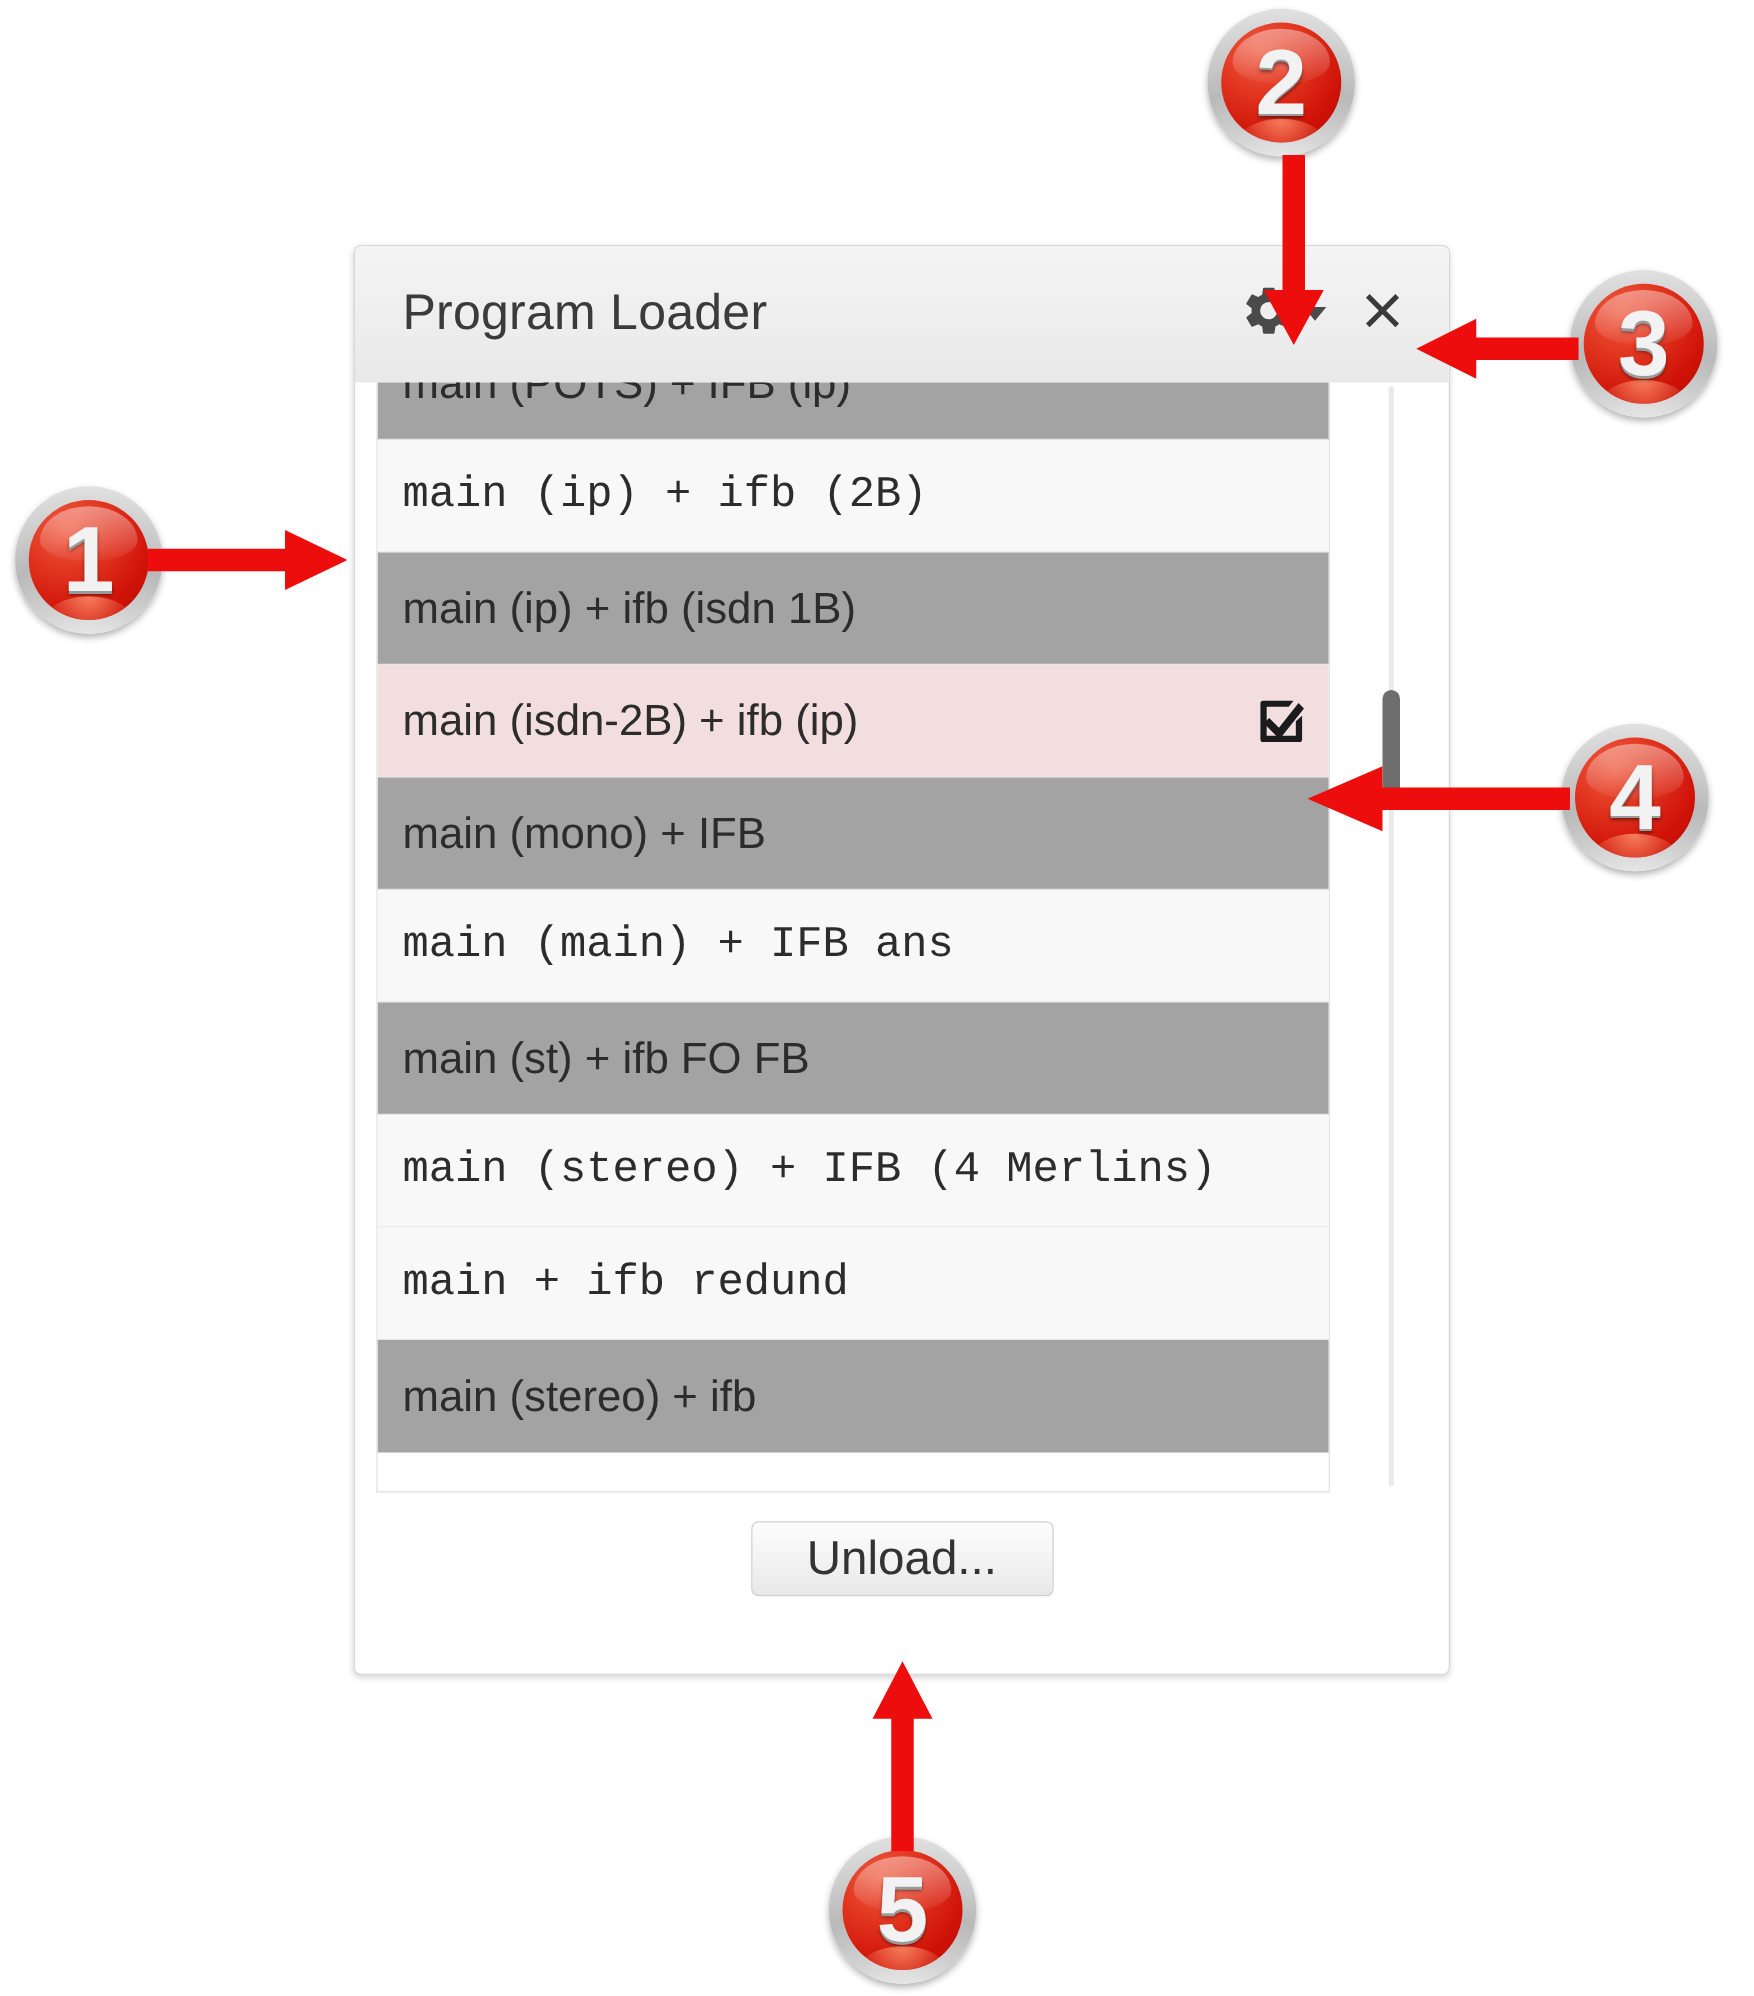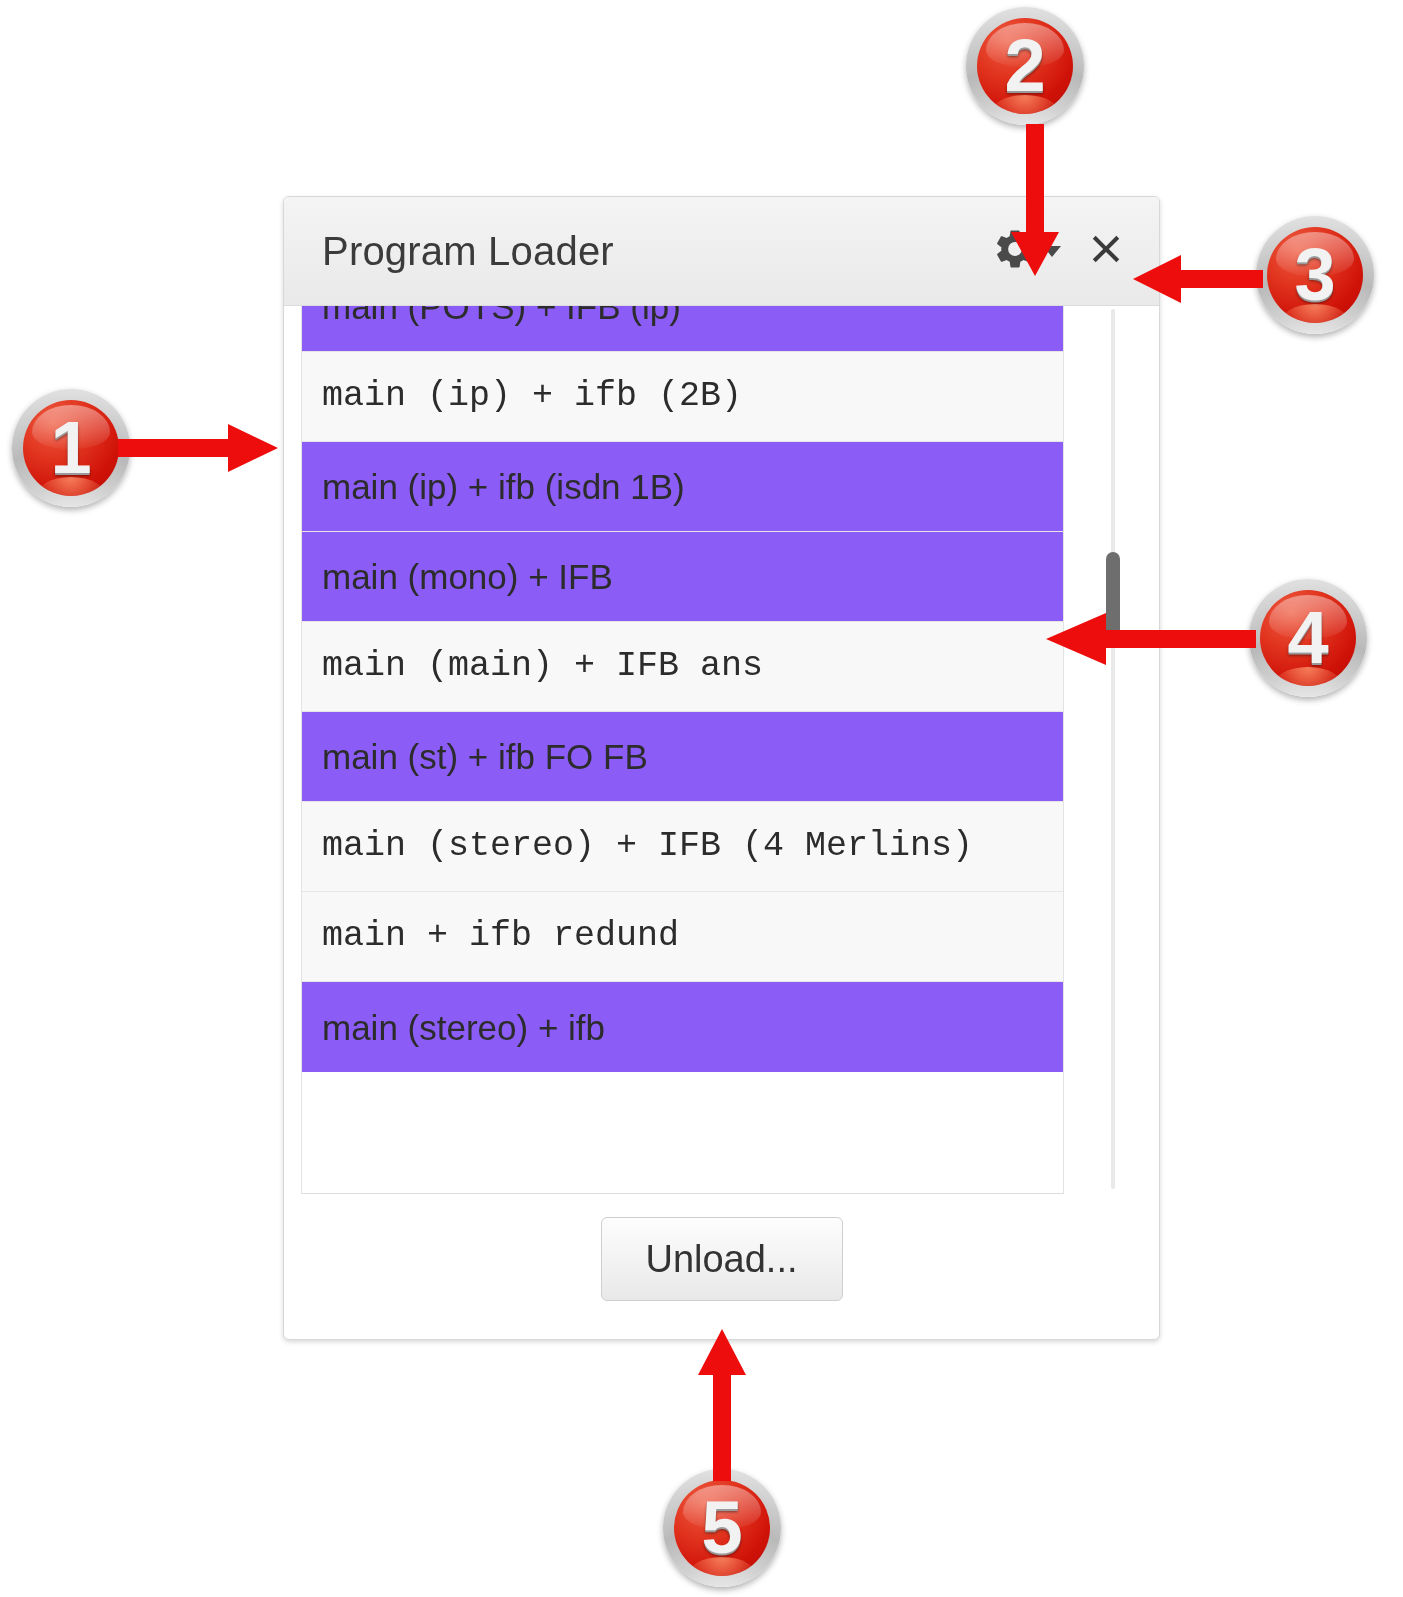--- a/index.html
+++ b/index.html
@@ -94,21 +94,21 @@
   .list-row {
     height: 90px;
     display: flex;
     align-items: center;
     justify-content: space-between;
     padding: 0 18px 0 20px;
     box-sizing: border-box;
     border-bottom: 1px solid #e6e6e6;
     font-size: 35px;
     color: #2c2c2c;
-    background: #8b5cf6;
+    background: #a3a3a3;
     cursor: pointer;
     white-space: nowrap;
   }
   .list-row.alt { background: #f8f8f8; font-family: Liberation Mono, monospace; }
   .list-row.selected { background: #f2dedf; }
   .list-row:last-child { border-bottom: none; }
   .row-label { line-height: 1; }
   .row-check { display: flex; align-items: center; }
 
   
@@ -144,21 +144,21 @@
   #footer {
     position: absolute;
     left: 0;
     right: 0;
     top: 1020px;
     display: flex;
     justify-content: center;
   }
   #unload-btn {
     min-width: 242px;
-    height: 84px;
+    height: 60px;
     background: linear-gradient(to bottom, #fdfdfd 0%, #f3f3f3 50%, #e8e8e8 100%);
     border: 1px solid #cfcfcf;
     border-radius: 6px;
     font-family: "Liberation Sans", sans-serif;
     font-size: 38px;
     color: #333333;
     cursor: pointer;
     padding: 0 26px;
   }
 
@@ -258,20 +258,29 @@
     <div id="list-inner">
         <div class="list-row">
           <span class="row-label">main (POTS) + IFB (ip)</span>
         </div>
         <div class="list-row alt">
           <span class="row-label">main (ip) + ifb (2B)</span>
         </div>
         <div class="list-row">
           <span class="row-label">main (ip) + ifb (isdn 1B)</span>
         </div>
+        <div class="list-row selected">
+          <span class="row-label">main (isdn-2B) + ifb (ip)</span>
+          <span class="row-check">
+            <svg width="40" height="40" viewBox="0 0 24 24">
+              <path fill="#1b1b1b" d="M20.3 3.2 10.9 15.1 6.2 10.4 3.6 13l7.6 7.6L22.9 5.9z"></path>
+              <path fill="#1b1b1b" d="M19 12v7H5V5h10.6l2.3-2.9H3.2C2.5 2.1 2 2.6 2 3.3v17.4c0 .7.5 1.3 1.2 1.3h17.6c.7 0 1.2-.6 1.2-1.3V9.3z"></path>
+            </svg>
+          </span>
+        </div>
         <div class="list-row">
           <span class="row-label">main (mono) + IFB</span>
         </div>
         <div class="list-row alt">
           <span class="row-label">main (main) + IFB ans</span>
         </div>
         <div class="list-row">
           <span class="row-label">main (st) + ifb FO FB</span>
         </div>
         <div class="list-row alt">

